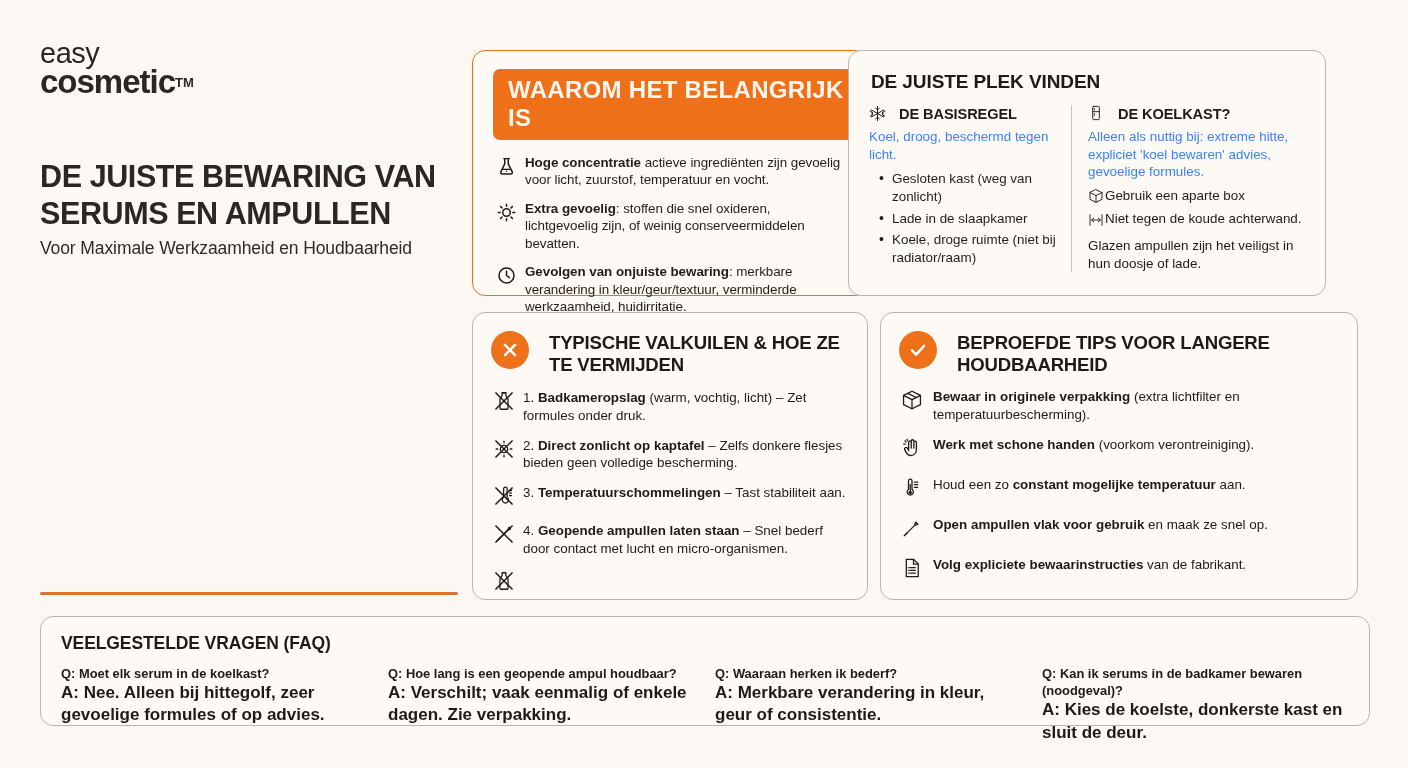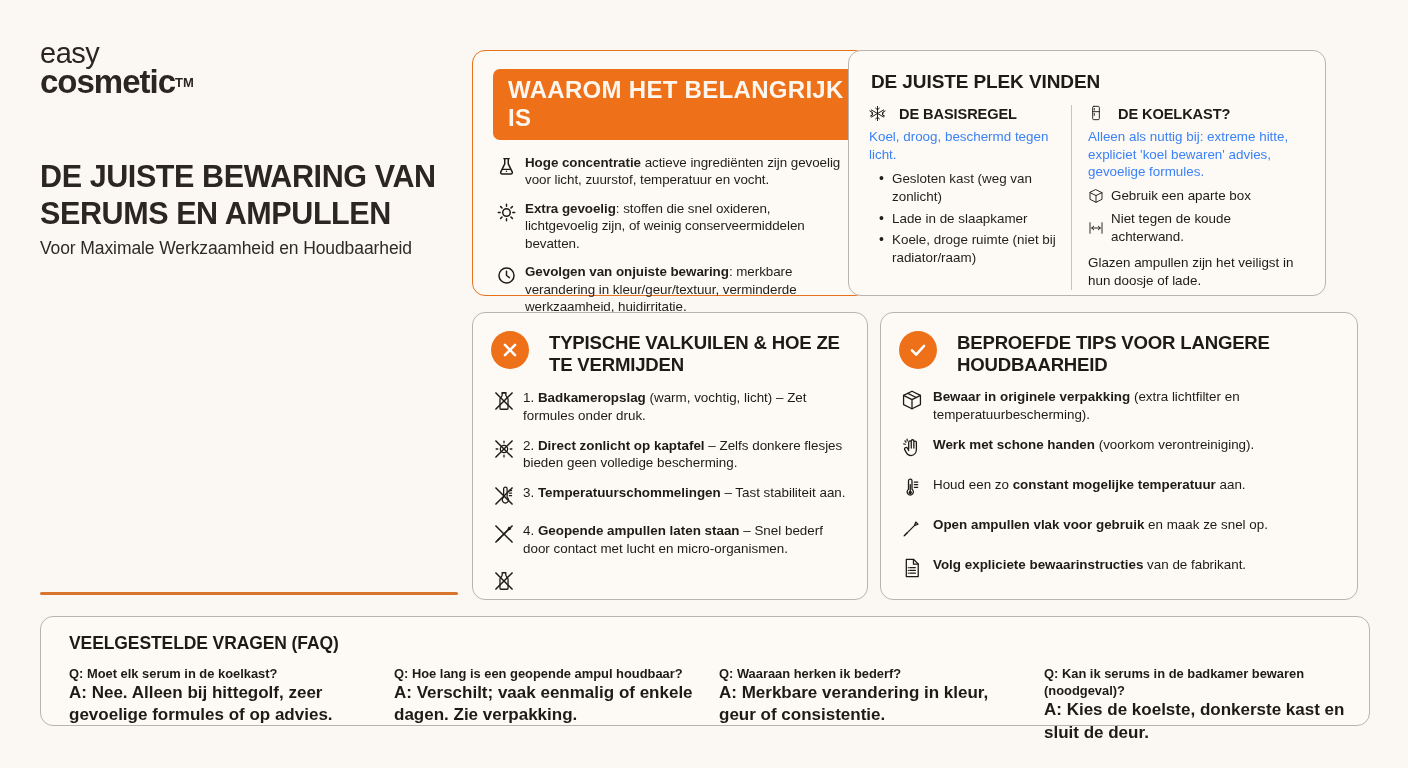--- a/index.html
+++ b/index.html
@@ -45,21 +45,21 @@
   .card {
     position: absolute; background: #fdfaf6;
     border: 1.3px solid #b9b4ae; border-radius: 13px;
   }
   .card.accent { border-color: #e8721c; }
 
   #card-why  { left: 472px; top: 50px;  width: 396px; height: 246px; }
   #card-plek { left: 848px; top: 50px;  width: 478px; height: 246px; }
   #card-pit  { left: 472px; top: 312px; width: 396px; height: 288px; }
   #card-tips { left: 880px; top: 312px; width: 478px; height: 288px; }
-  #card-faq  { left: 40px;  top: 616px; width: 1330px; height: 110px; padding-left: 8px; }
+  #card-faq  { left: 40px;  top: 616px; width: 1330px; height: 110px; }
 
   
   .pill {
     display: inline-block; background: #ee7019; color: #fdf6ee;
     font-size: 24px; font-weight: 700; letter-spacing: 0.3px;
     padding: 7px 15px 8px 15px; border-radius: 7px;
     text-transform: uppercase;
     margin: 18px 0 0 20px;
   }
 
@@ -94,21 +94,21 @@
   .sub-head .shi { width: 17px; height: 17px; display:block; }
   .body-txt { font-size: 13.4px; line-height: 1.32; color: #3b82f6; }
   ul.bullets { list-style: none; margin: 7px 0 0 10px; }
   ul.bullets li {
     font-size: 13.4px; line-height: 1.32; margin-bottom: 4px;
     padding-left: 13px; position: relative; color: #201d1a;
   }
   ul.bullets li:before {
     content: "•"; position: absolute; left: 0; top: -1px; font-size: 14px;
   }
-  .mini-row { display: flex; align-items: center; gap: 6px; margin-top: 6px; }
+  .mini-row { display: flex; align-items: flex-end; gap: 0; margin-top: 6px; }
   .mini-row .mi { flex: 0 0 17px; width: 17px; height: 16px; margin-top: 1px; }
   .mini-row span { font-size: 13.4px; line-height: 1.3; }
   .tail-txt { font-size: 13.4px; line-height: 1.32; margin-top: 9px; }
 
   
   .badge-head { display: flex; align-items: flex-start; margin: 18px 0 0 18px; }
   .badge {
     flex: 0 0 38px; width: 38px; height: 38px; border-radius: 50%;
     background: #ee7019; display: flex; align-items: center; justify-content: center;
   }

